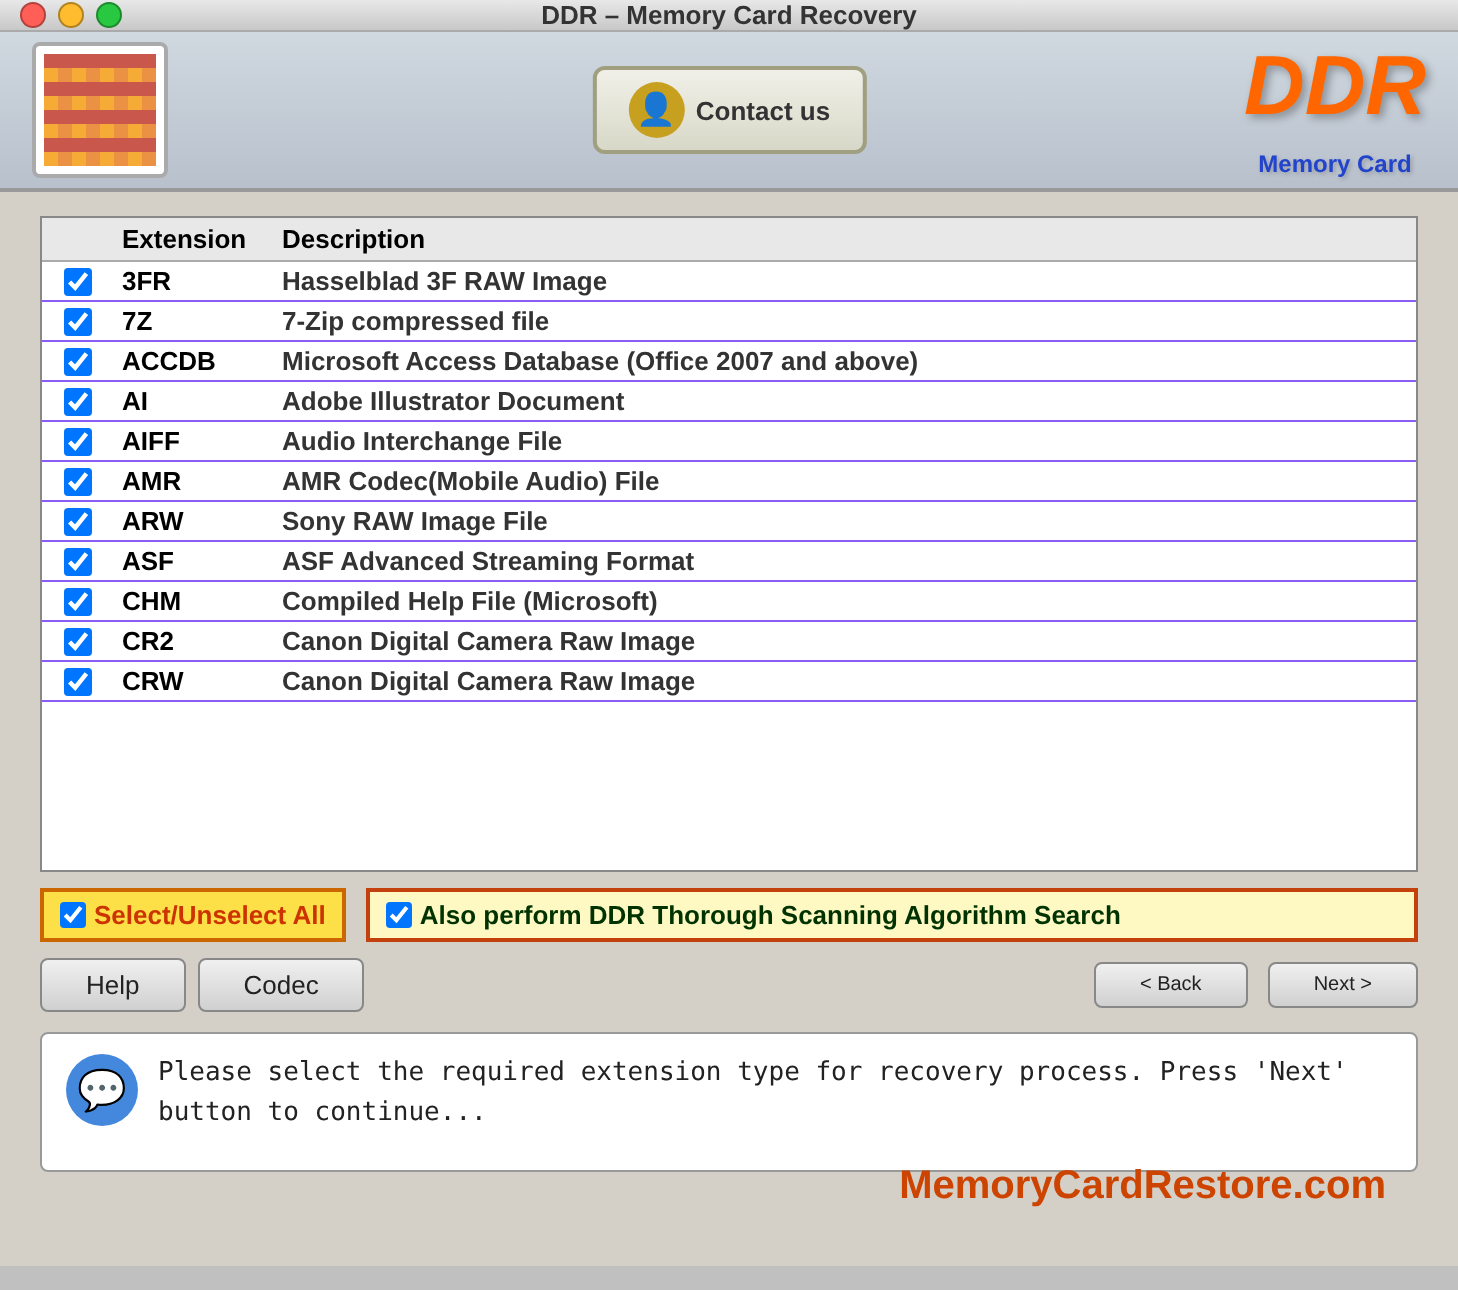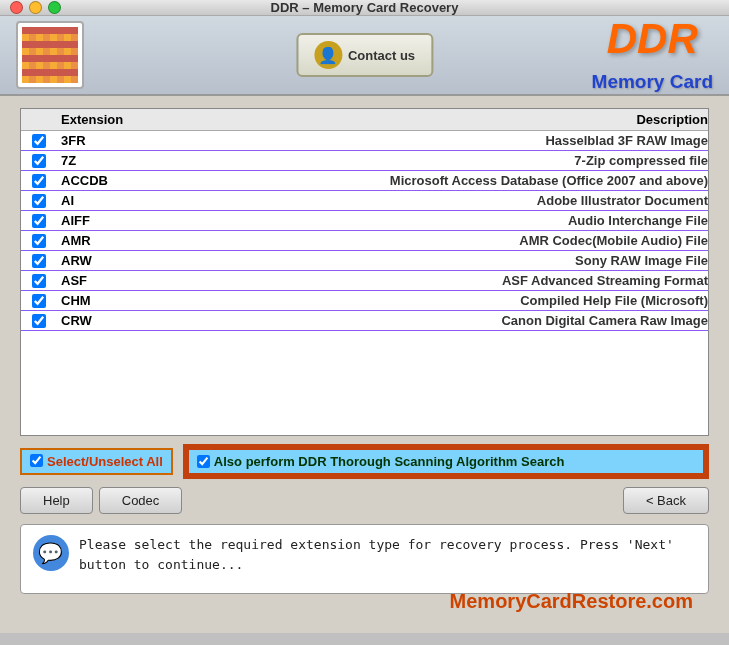--- a/index.html
+++ b/index.html
@@ -105,21 +105,21 @@
     }
     .ddr-text {
       font-size: 42px;
       font-weight: bold;
       color: #ff6600;
       line-height: 1;
       font-style: italic;
       text-shadow: 2px 2px 4px rgba(0,0,0,0.3);
     }
     .ddr-sub {
-      font-size: 19px;
+      font-size: 12px;
       font-weight: bold;
       color: #2244cc;
       text-shadow: 1px 1px 2px rgba(0,0,0,0.2);
       margin-top: 11px;
     }
 
     
     .main-content {
       background: #d4d0c8;
       padding: 12px 20px;
@@ -135,21 +135,21 @@
       position: relative;
     }
     .file-list-header {
       display: flex;
       background: #e8e8e8;
       border-bottom: 1px solid #aaa;
       padding: 3px 0;
     }
     .col-check { width: 36px; text-align: center; }
     .col-ext { width: 80px; font-weight: bold; padding-left: 4px; }
-    .col-desc { flex: 1; font-weight: bold; padding-left: 4px; text-align: right; }
+    .col-desc { flex: 1; font-weight: bold; padding-left: 4px; }
     .file-list-body {
       overflow-y: auto;
       height: 228px;
     }
     .file-row {
       display: flex;
       align-items: center;
       padding: 2px 0;
       border-bottom: 1px solid #8b5cf6;
     }
@@ -172,33 +172,33 @@
 
     
     .controls-row {
       display: flex;
       align-items: center;
       margin-top: 8px;
       gap: 10px;
     }
     .select-all-box {
       border: 2px solid #cc6600;
-      background: #7dd3fc;
+      background: #fde047;
       padding: 4px 8px;
       display: flex;
-      align-items: flex-start;
+      align-items: center;
       gap: 4px;
       cursor: pointer;
       font-size: 13px;
       font-weight: bold;
       color: #cc3300;
     }
     .thorough-box {
-      border: 6px solid #c2410c;
-      background: #7dd3fc;
+      border: 2px solid #c2410c;
+      background: #fef9c3;
       padding: 4px 8px;
       display: flex;
       gap: 4px;
       flex: 1;
       font-size: 13px;
       font-weight: bold;
       color: #003300;
     }
 
     .buttons-row {
@@ -217,21 +217,21 @@
       color: #222;
       margin-right: 6px;
       text-align: center;
     }
     .btn-nav {
       background: linear-gradient(to bottom, #f0f0f0, #d0d0d0);
       border: 1px solid #888;
       border-radius: 4px;
       padding: 5px 22px;
       cursor: pointer;
-      font-size: 13px;
+      font-size: 10px;
       color: #222;
       margin-left: 10px;
     }
     .spacer { flex: 1; }
 
     
     .info-box {
       background: white;
       border: 1px solid #999;
       border-radius: 4px;
@@ -368,20 +368,27 @@
       <div class="col-check">
         <input type="checkbox" checked="" style="">
       </div>
       <div class="col-ext">CHM</div>
       <div class="col-desc">Compiled Help File (Microsoft)</div>
     </div>
         <div class="file-row">
       <div class="col-check">
         <input type="checkbox" checked="" style="">
       </div>
+      <div class="col-ext">CR2</div>
+      <div class="col-desc">Canon Digital Camera Raw Image</div>
+    </div>
+        <div class="file-row">
+      <div class="col-check">
+        <input type="checkbox" checked="" style="">
+      </div>
       <div class="col-ext">CRW</div>
       <div class="col-desc">Canon Digital Camera Raw Image</div>
     </div>
       </div>
   </div>
 
   <div class="controls-row">
     <div class="select-all-box">
       <input type="checkbox" checked="" style="">
       <span>Select/Unselect All</span>
@@ -390,20 +397,21 @@
       <input type="checkbox" checked="" style="">
       <span>Also perform DDR Thorough Scanning Algorithm Search</span>
     </div>
   </div>
 
   <div class="buttons-row">
     <button class="btn-mac">Help</button>
     <button class="btn-mac">Codec</button>
     <div class="spacer"></div>
     <button class="btn-nav">&lt; Back</button>
+    <button class="btn-nav">Next &gt;</button>
   </div>
 
   <div class="info-box">
     <div class="info-icon">💬</div>
     <div class="info-text">Please select the required extension type for recovery process. Press 'Next' button to continue...</div>
   </div>
 
   <div class="footer-brand" style="position:relative;text-align:right;margin-top:4px;">MemoryCardRestore.com</div>
 </div>
 

